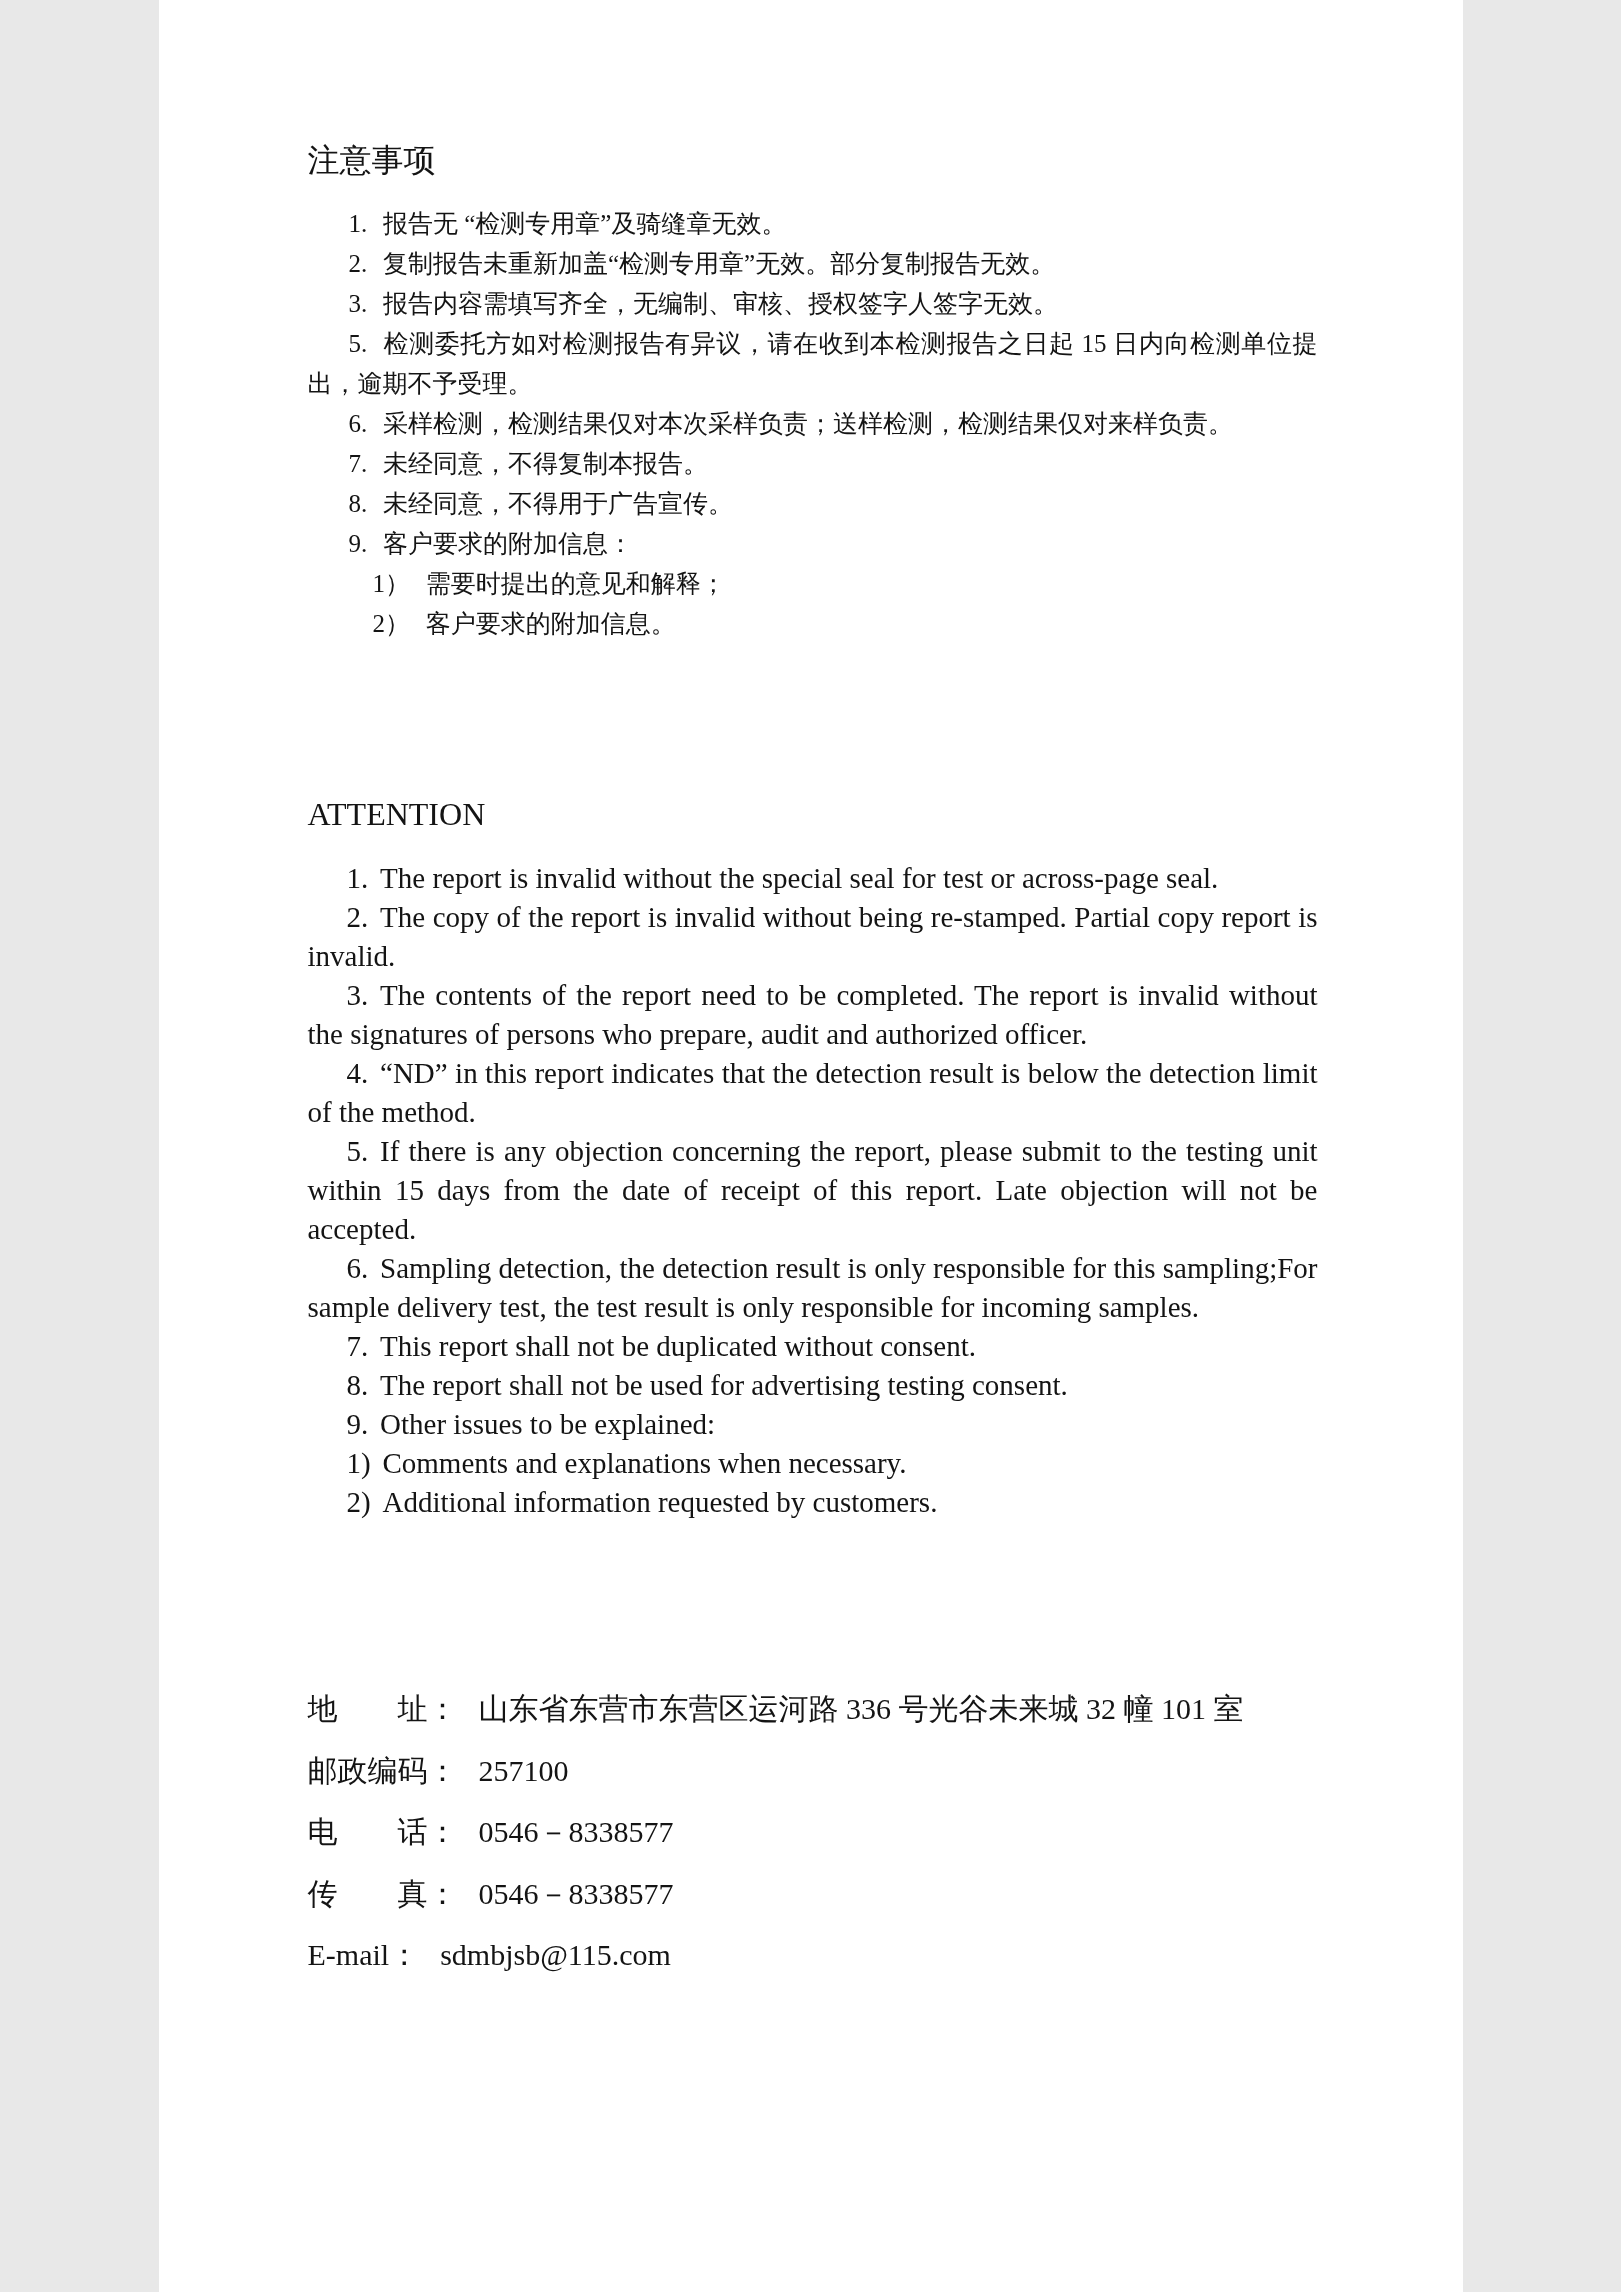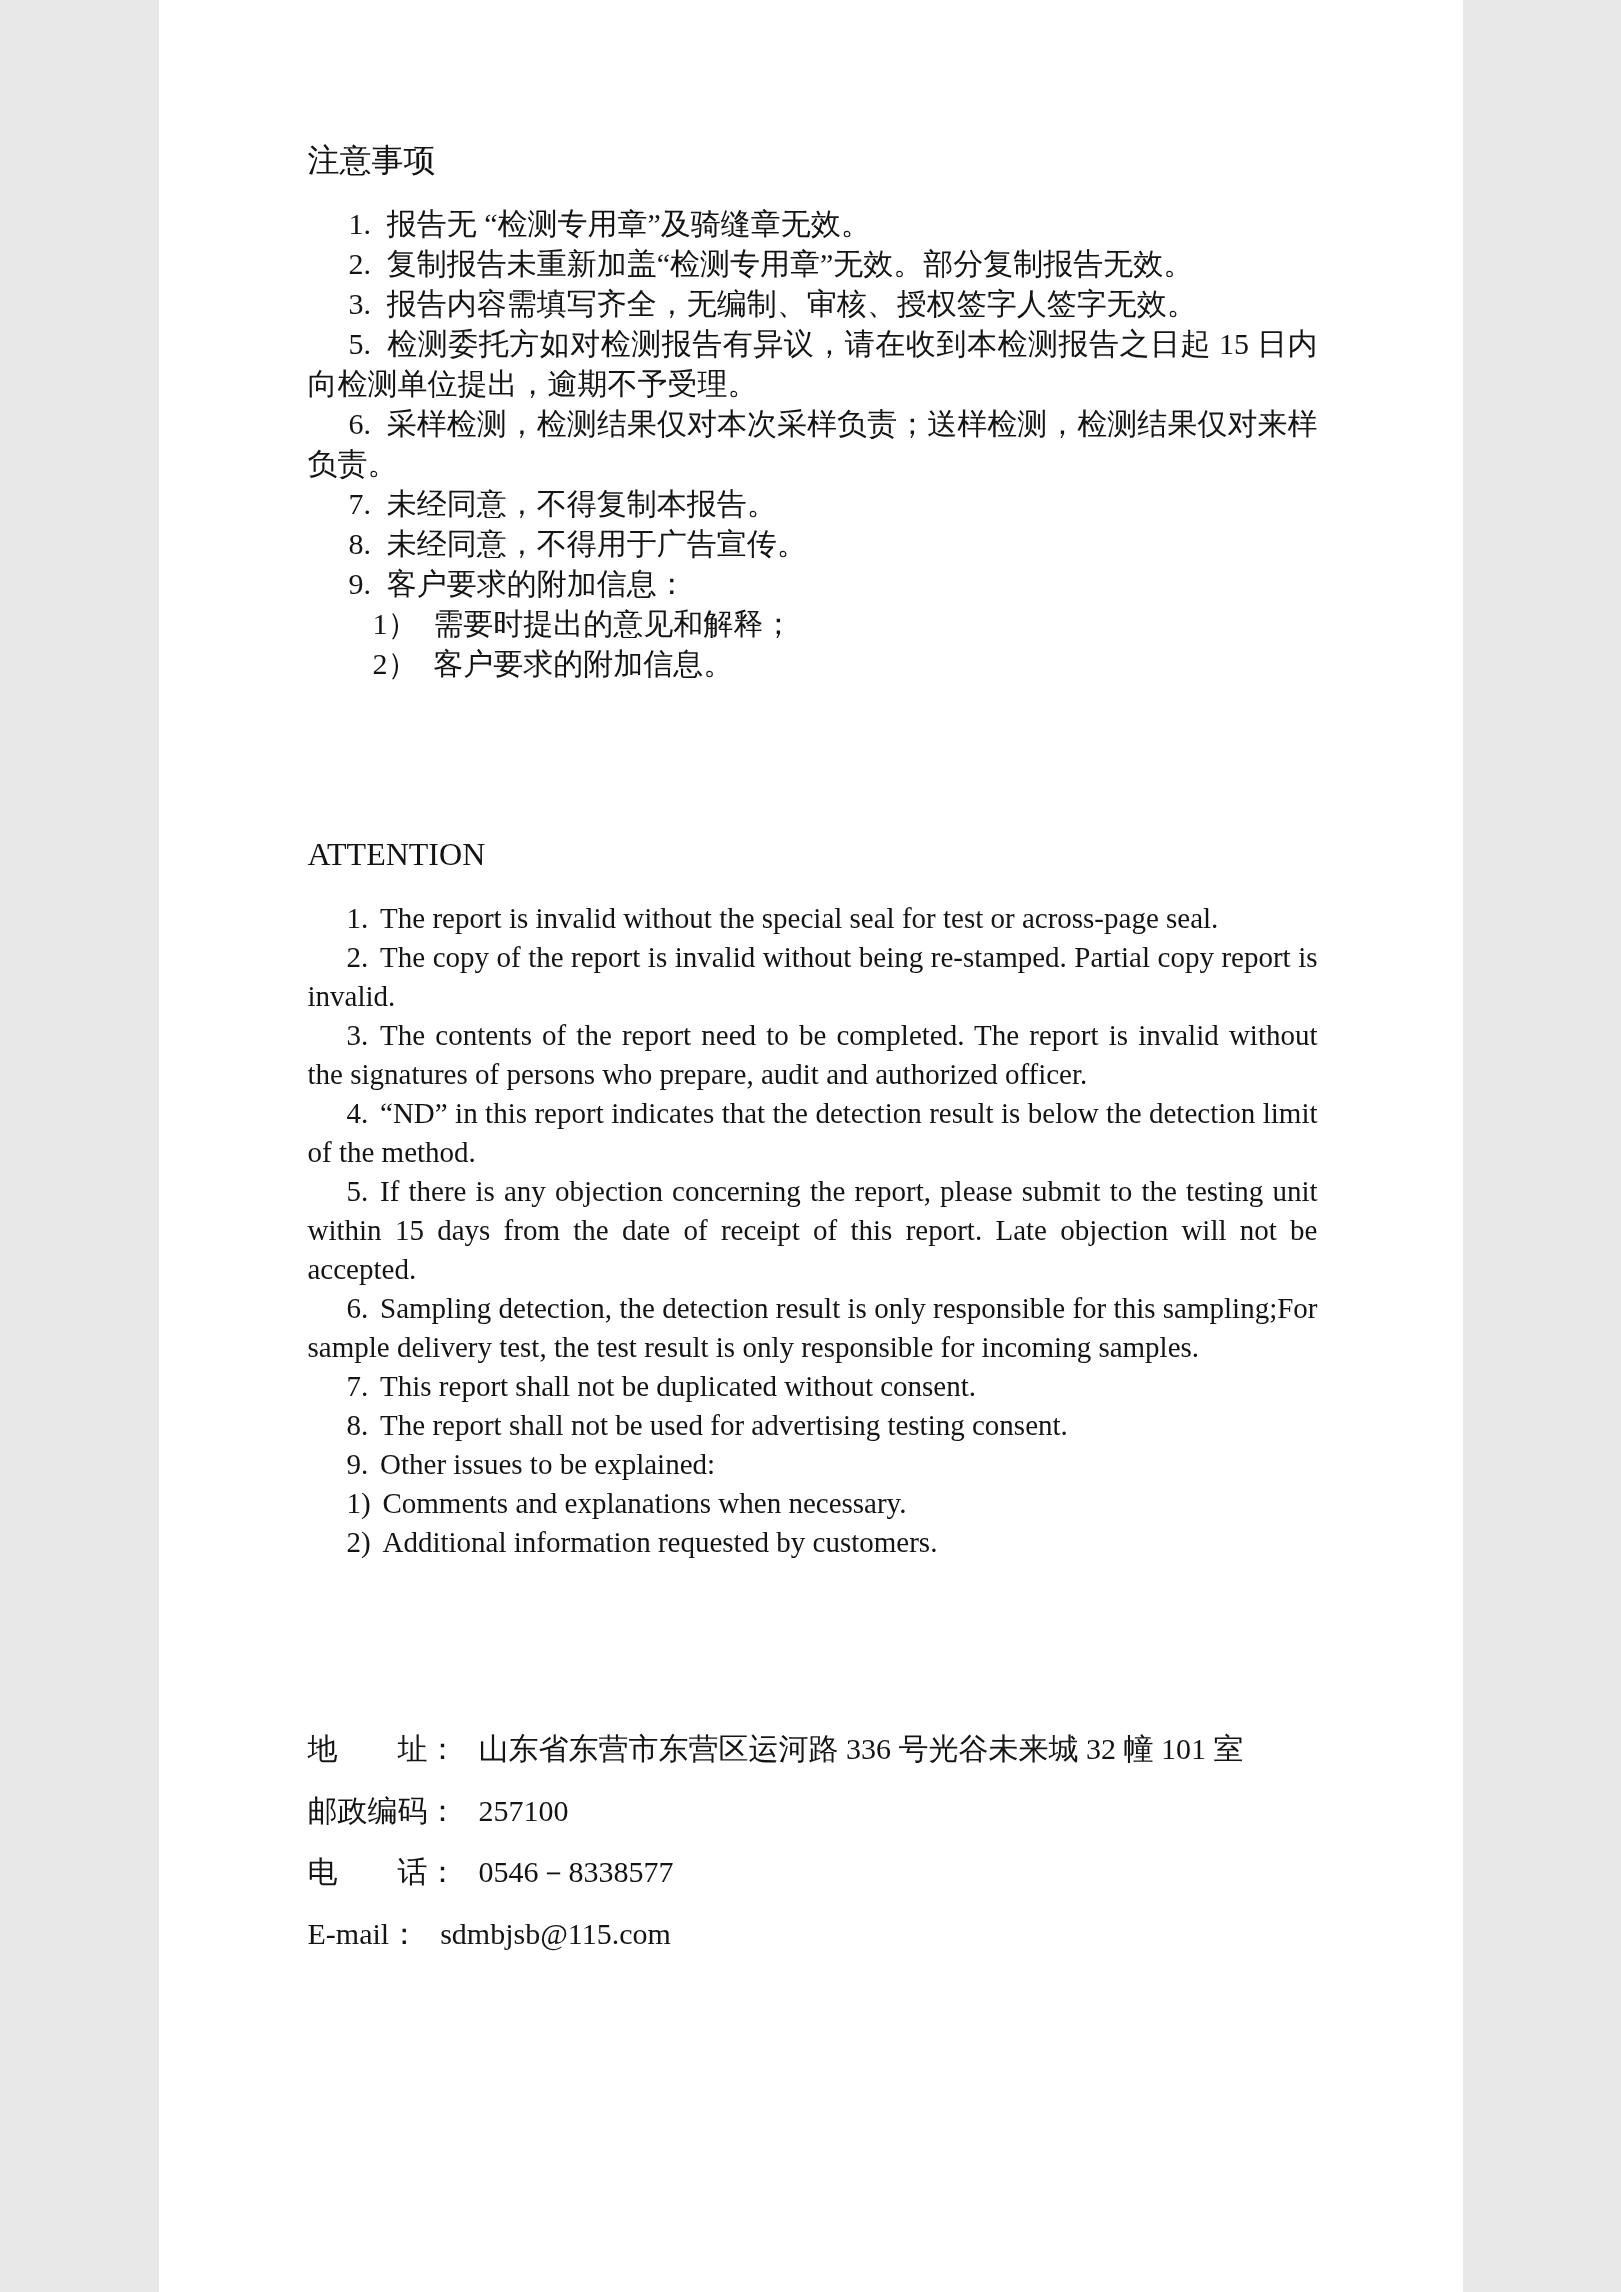--- a/index.html
+++ b/index.html
@@ -28,21 +28,21 @@
   }
   .notice-title { margin-bottom: 21.6px; }
   .attention-title { margin-top: 149px; margin-bottom: 23.5px; }
 
   .item {
     margin: 0;
     text-align: justify;
     text-justify: inter-ideograph;
   }
   .cn-item {
-    font-size: 30px;
+    font-size: 25px;
     line-height: 40px;
     text-indent: 41px;
   }
   .cn-sub { text-indent: 65px; }
   .en-item {
     font-size: 29px;
     line-height: 39px;
     text-indent: 39px;
   }
   .num { margin-right: 15.7px; }
@@ -89,17 +89,18 @@
     <p class="item en-item"><span class="num">8.</span><span>The report shall not be used for advertising testing consent.</span></p>
     <p class="item en-item"><span class="num">9.</span><span>Other issues to be explained:</span></p>
     <p class="item en-item"><span class="num">1)</span><span>Comments and explanations when necessary.</span></p>
     <p class="item en-item"><span class="num">2)</span><span>Additional information requested by customers.</span></p>
   </div>
 
   <div class="contact">
     <p class="contact-line"><span class="contact-label">地　　址：</span><span>山东省东营市东营区运河路 336 号光谷未来城 32 幢 101 室</span></p>
     <p class="contact-line"><span class="contact-label">邮政编码：</span><span>257100</span></p>
     <p class="contact-line"><span class="contact-label">电　　话：</span><span>0546－8338577</span></p>
+    <p class="contact-line"><span class="contact-label">传　　真：</span><span>0546－8338577</span></p>
     <p class="contact-line"><span class="contact-label">E-mail：</span><span>sdmbjsb@115.com</span></p>
   </div>
 
 </div>
 
 
 </body></html>

